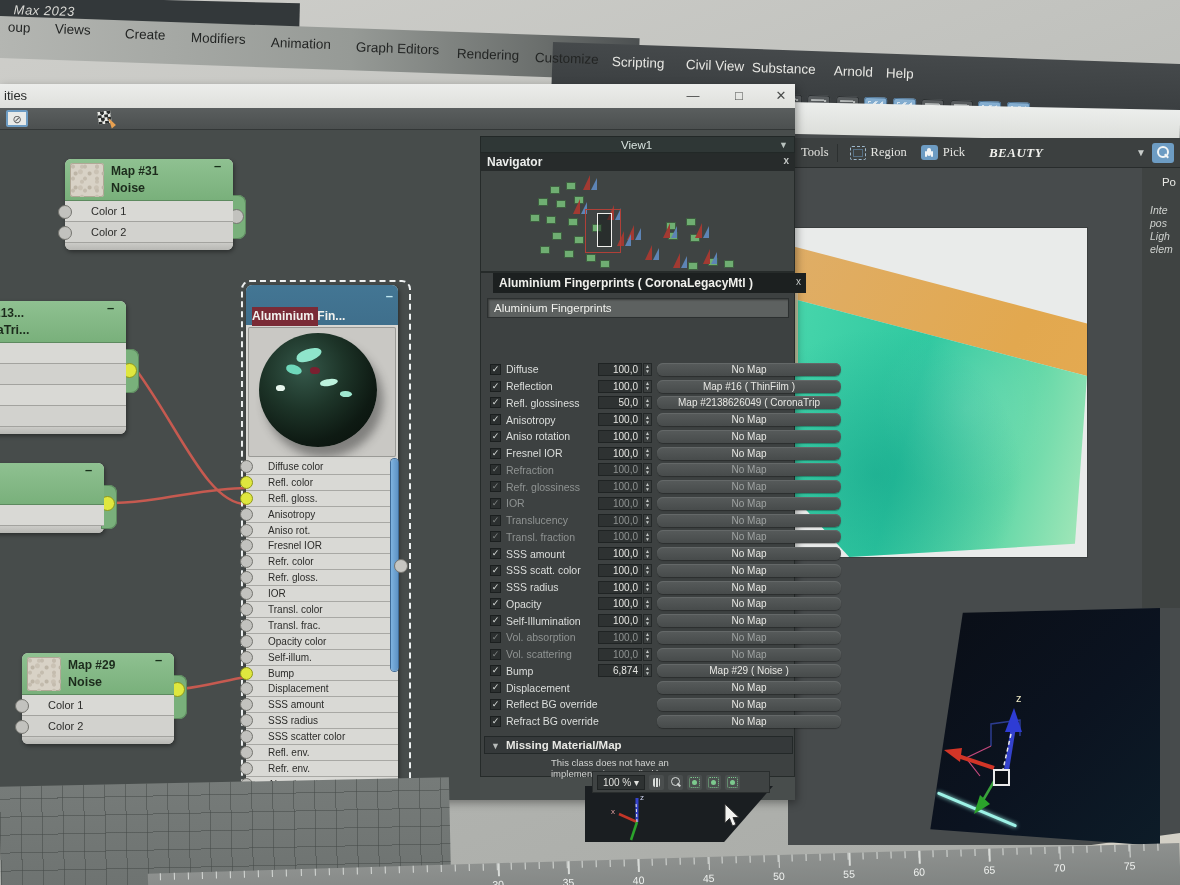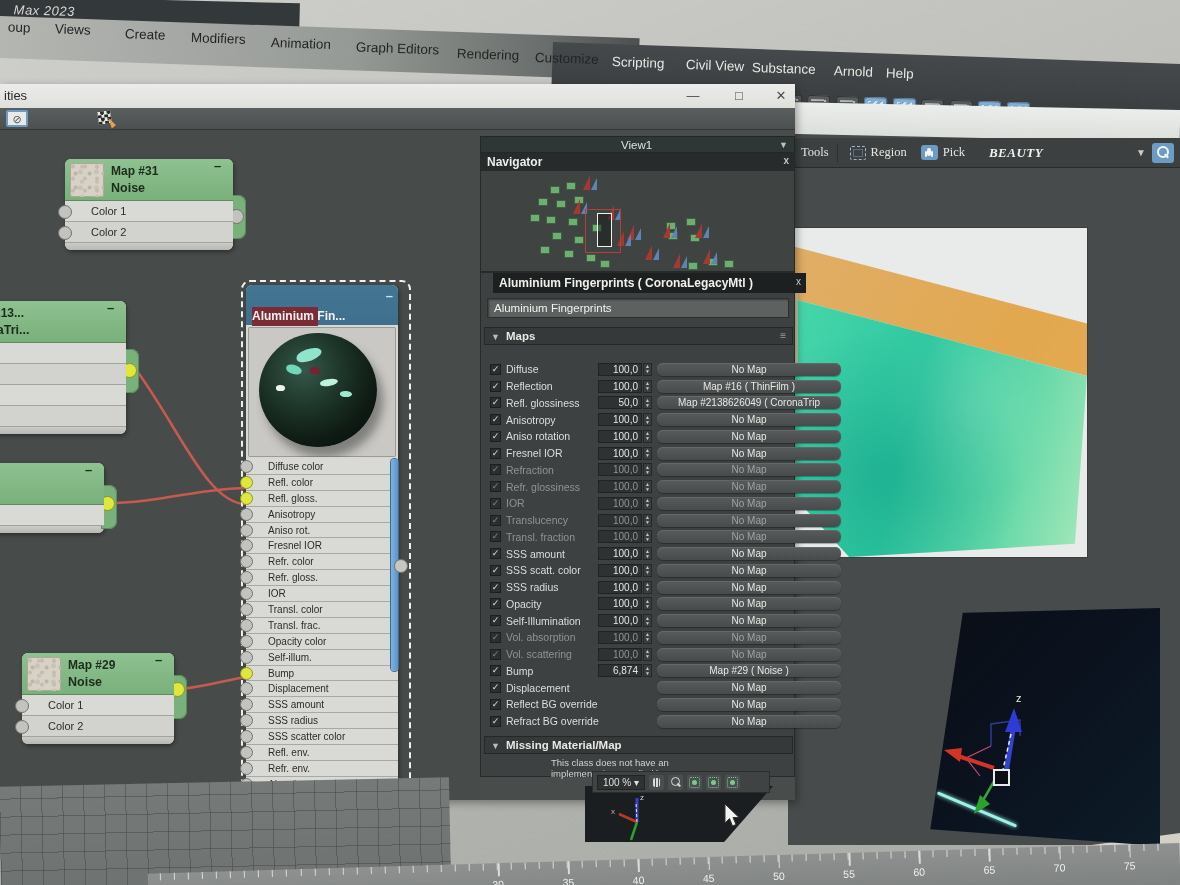--- a/index.html
+++ b/index.html
@@ -311,20 +311,27 @@
     <span class="rfw-caret">▼</span>
     <span class="icon-mag"></span>
   </div>
 
   <div class="abs render-img">
     <div class="orange"></div>
     <div class="teal"></div>
   </div>
   <div class="abs tan-sliver"></div>
 
+  <div class="abs side-panel">
+    <div class="side-head">Po</div>
+    <div class="side-line" style="top:36px">Inte</div>
+    <div class="side-line" style="top:49px">pos</div>
+    <div class="side-line" style="top:62px">Ligh</div>
+    <div class="side-line" style="top:75px">elem</div>
+  </div>
 
   <div class="abs desk-br"></div>
   <div class="abs viewport">
     <div class="vp-cyan"></div>
     <svg width="130" height="150" viewBox="0 0 130 150" style="position:absolute;left:8px;top:70px">
       <path d="M55,68 L55,46 L84,42 L84,58" stroke="#2c3c90" stroke-width="1.5" fill="none"></path>
       <path d="M44,98 L30,80 L55,68" stroke="#c2487c" stroke-width="1.2" fill="none"></path>
       <line x1="58" y1="90" x2="22" y2="78" stroke="#d23527" stroke-width="4"></line>
       <polygon points="8,72 26,70 24,84" fill="#d23527"></polygon>
       <line x1="60" y1="100" x2="46" y2="124" stroke="#3aa13c" stroke-width="2.5"></line>
@@ -512,24 +519,20 @@
           <span class="nv-vrect" style="left: 116px; top: 42px; width: 15px; height: 34px;"></span>
         </div>
     </div>
 
     <div class="ppanel">
       <div class="p-header">
         <span>Aluminium Fingerprints  ( CoronaLegacyMtl )</span>
         <span class="p-x">x</span>
       </div>
       <div class="p-name">Aluminium Fingerprints</div>
-      <div class="rollout" style="top:54px">
-        <span class="tri">▼</span><span>Maps</span>
-        <span class="ric">≡</span>
-      </div>
       <div class="p-rows" id="maps-rows">
           <div class="prow">
             <span class="pcheck">✓</span>
             <span class="plabel">Diffuse</span>
             <span class="pamt">100,0</span>
             <span class="pspin">▲<br>▼</span>
             <button class="pmap">No Map</button>
           </div>
           <div class="prow">
             <span class="pcheck">✓</span>

